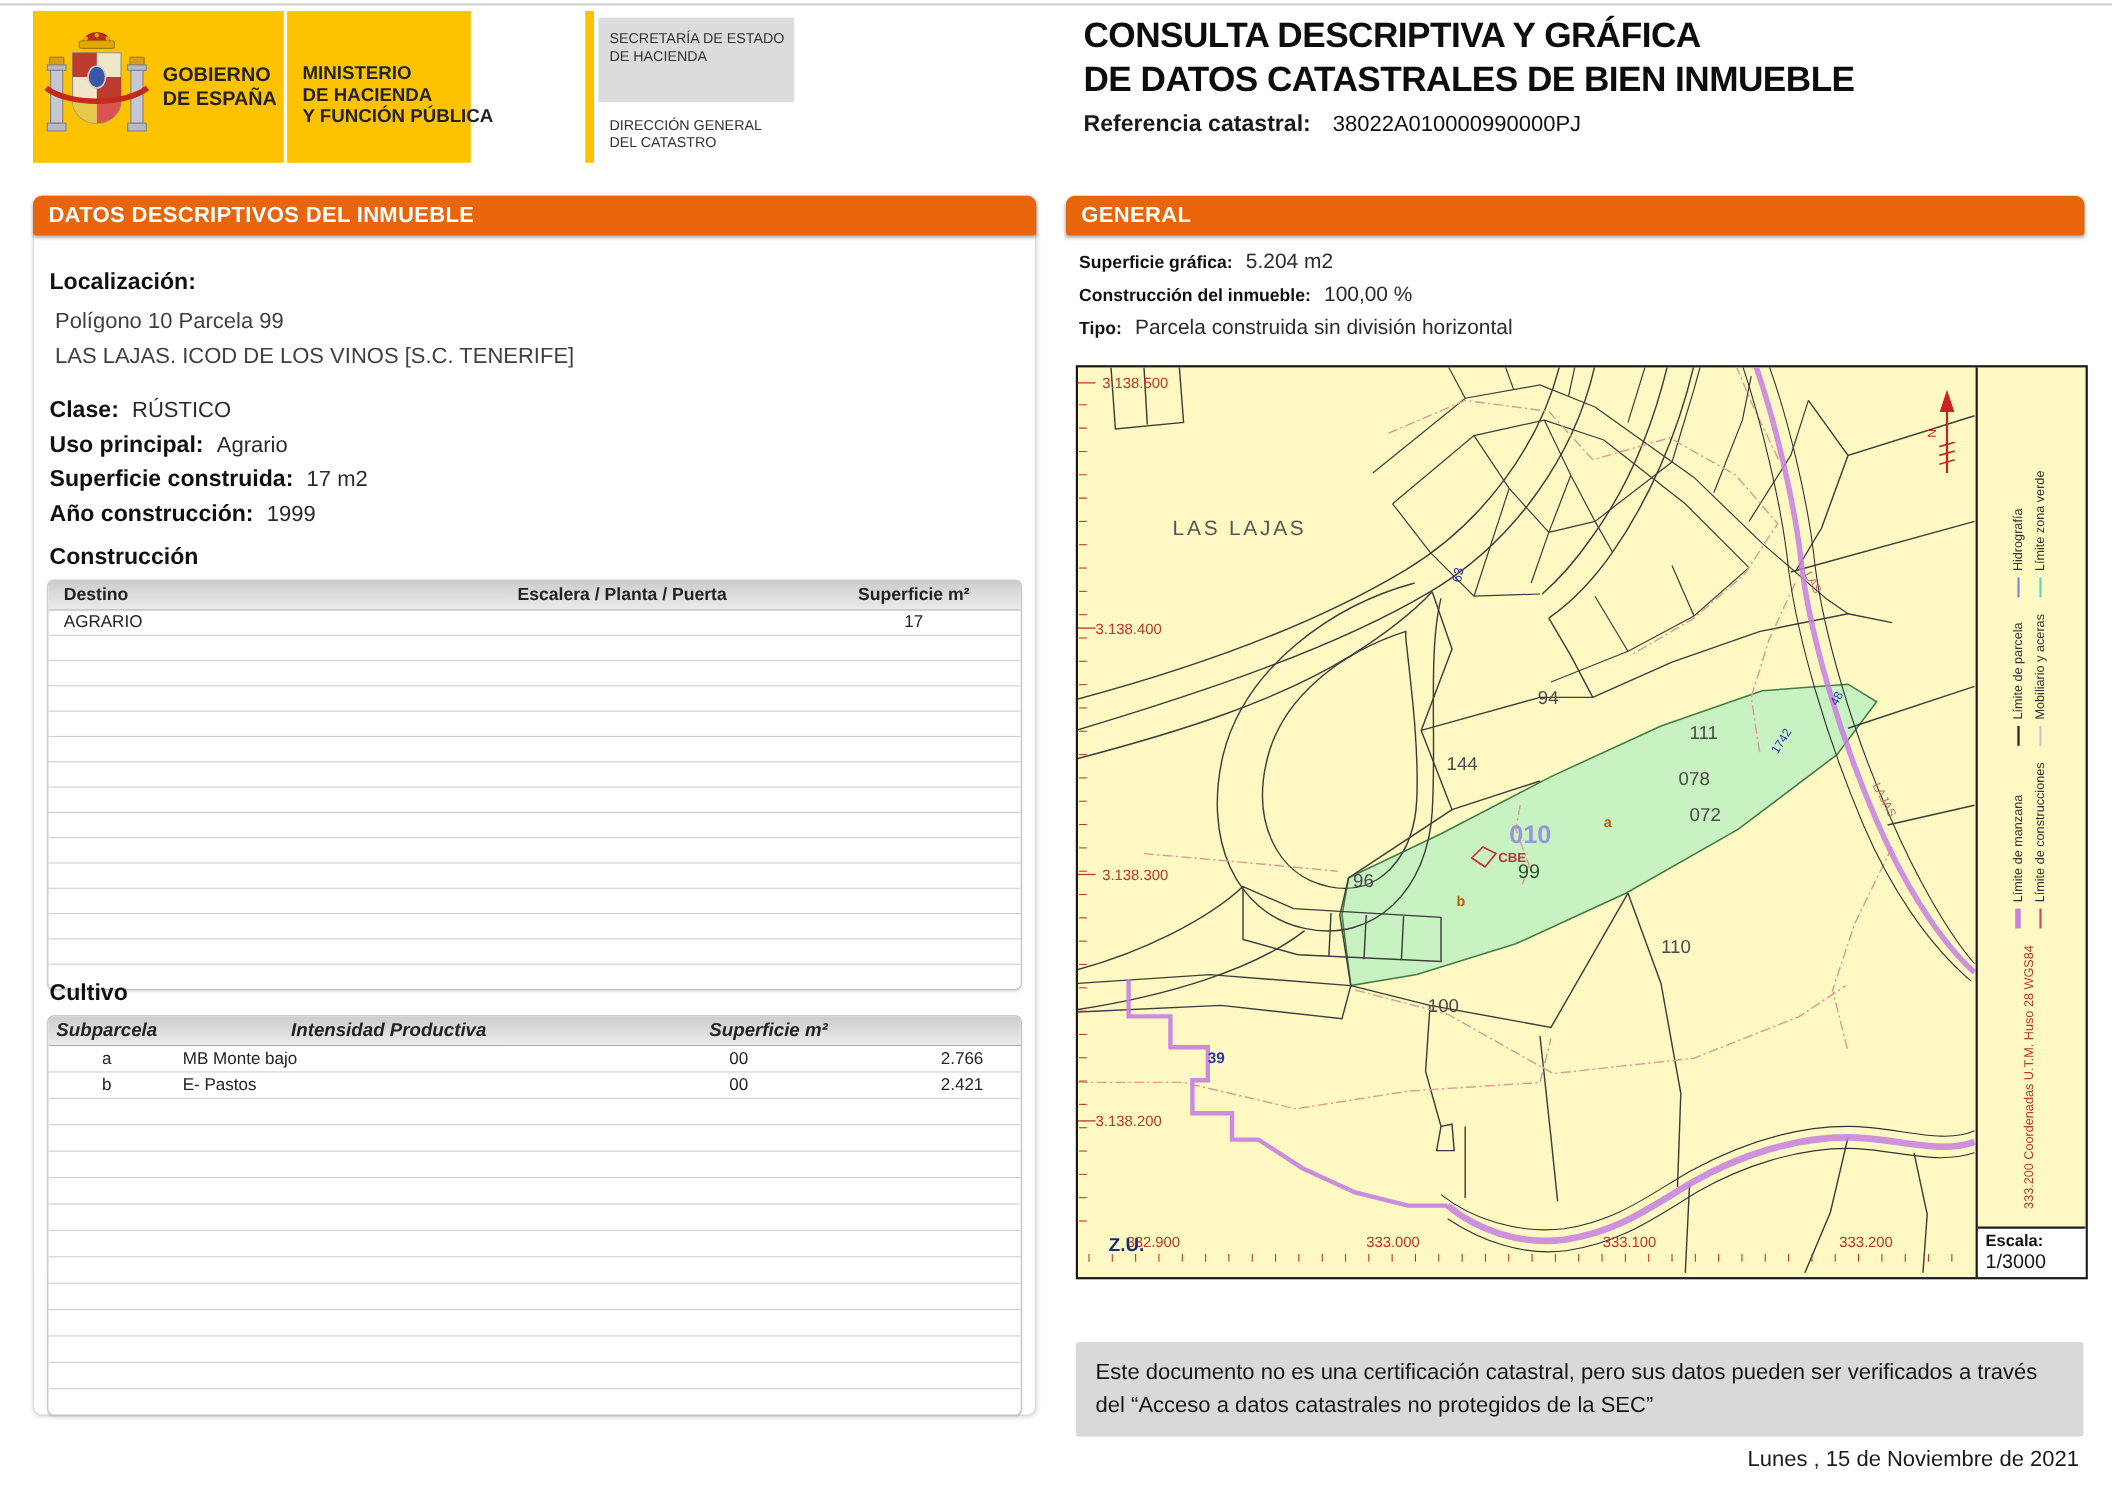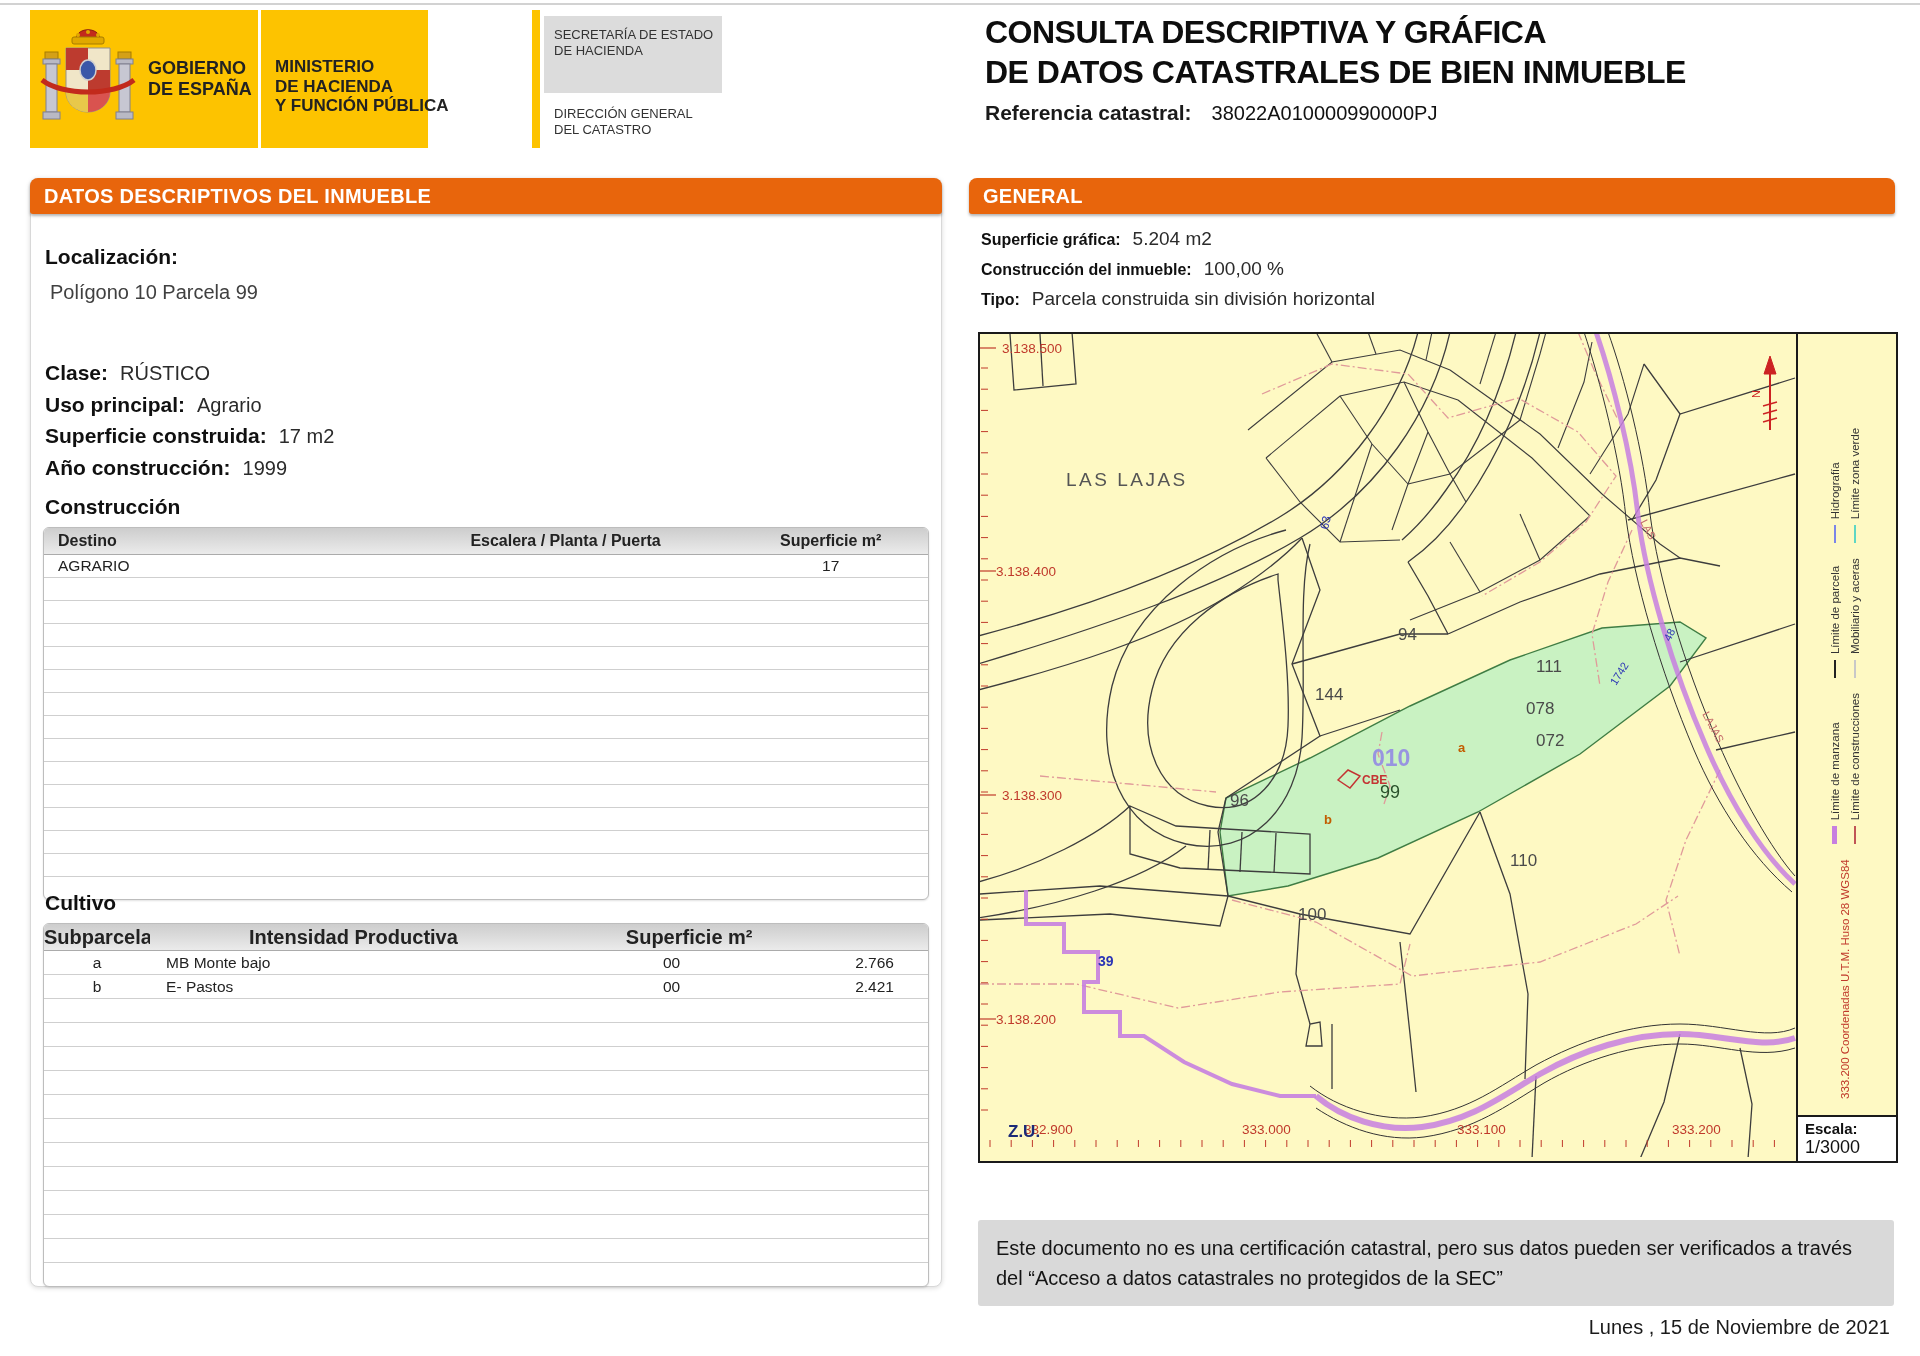--- a/index.html
+++ b/index.html
@@ -50,21 +50,21 @@
   .trow{border-bottom:1px solid #cfcfcf;display:grid;}
   .trow:last-child{border-bottom:none;}
   .thead{background:linear-gradient(#cdcdcd,#ebebeb);font-weight:bold;border-bottom:1px solid #ababab;}
   .tcell{overflow:hidden;white-space:nowrap;color:#222;}
   #t-construccion .trow{grid-template-columns:40% 38% 22%;height:22px;line-height:22px;font-size:15.5px;}
   #t-construccion .trow.thead{height:26px;line-height:26px;font-size:16px;}
   #t-construccion .c0{text-align:left;padding-left:14px;}
   #t-construccion .c1{text-align:center;}
   #t-construccion .c2{text-align:center;}
   #t-cultivo .trow{grid-template-columns:12% 46% 26% 16%;height:23px;line-height:23px;font-size:15.5px;}
-  #t-cultivo .trow.thead{height:26px;line-height:26px;font-size:20px;}
+  #t-cultivo .trow.thead{height:26px;line-height:26px;font-size:17px;font-style:italic;}
   #t-cultivo .c0{text-align:center;}
   #t-cultivo .c1{text-align:left;padding-left:16px;}
   #t-cultivo .c2{text-align:center;}
   #t-cultivo .c3{text-align:right;padding-right:34px;}
 
   
   #parcela-bar{left:969px;top:178px;width:912px;}
   .rfield{position:absolute;left:981px;white-space:nowrap;}
   .rfield .flabel{font-size:16px;}
   .rfield .fvalue{font-size:19px;}
@@ -143,20 +143,21 @@
       <span class="lbl">Referencia catastral:</span><span class="val">38022A010000990000PJ</span>
     </div>
   </div>
 
   <div id="left-card">
     <div id="left-bar" class="obar">
       <span>DATOS DESCRIPTIVOS DEL </span><b>INMUEBLE</b>
     </div>
     <div class="abs flabel" style="left:14px;top:66px;">Localización:</div>
     <div class="abs addr" style="left:19px;top:102px;">Polígono 10 Parcela 99</div>
+    <div class="abs addr" style="left:19px;top:134px;">LAS LAJAS. ICOD DE LOS VINOS [S.C. TENERIFE]</div>
     <div class="abs" style="left:14px;top:182px;">
       <span class="flabel">Clase:</span><span class="fvalue">RÚSTICO</span>
     </div>
     <div class="abs" style="left:14px;top:214px;">
       <span class="flabel">Uso principal:</span><span class="fvalue">Agrario</span>
     </div>
     <div class="abs" style="left:14px;top:245px;">
       <span class="flabel">Superficie construida:</span><span class="fvalue">17 m2</span>
     </div>
     <div class="abs" style="left:14px;top:277px;">

